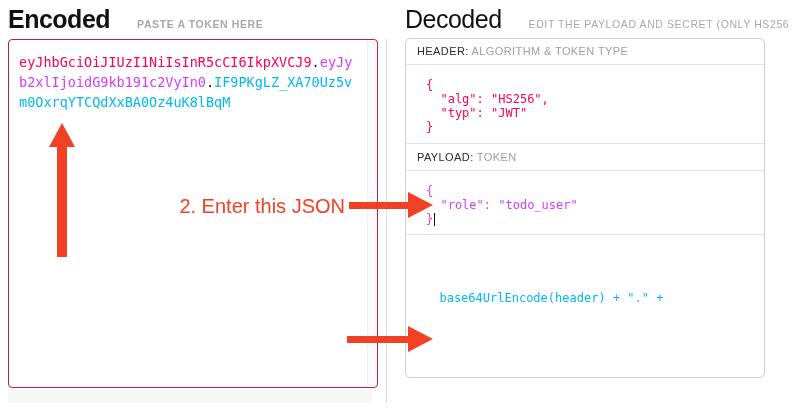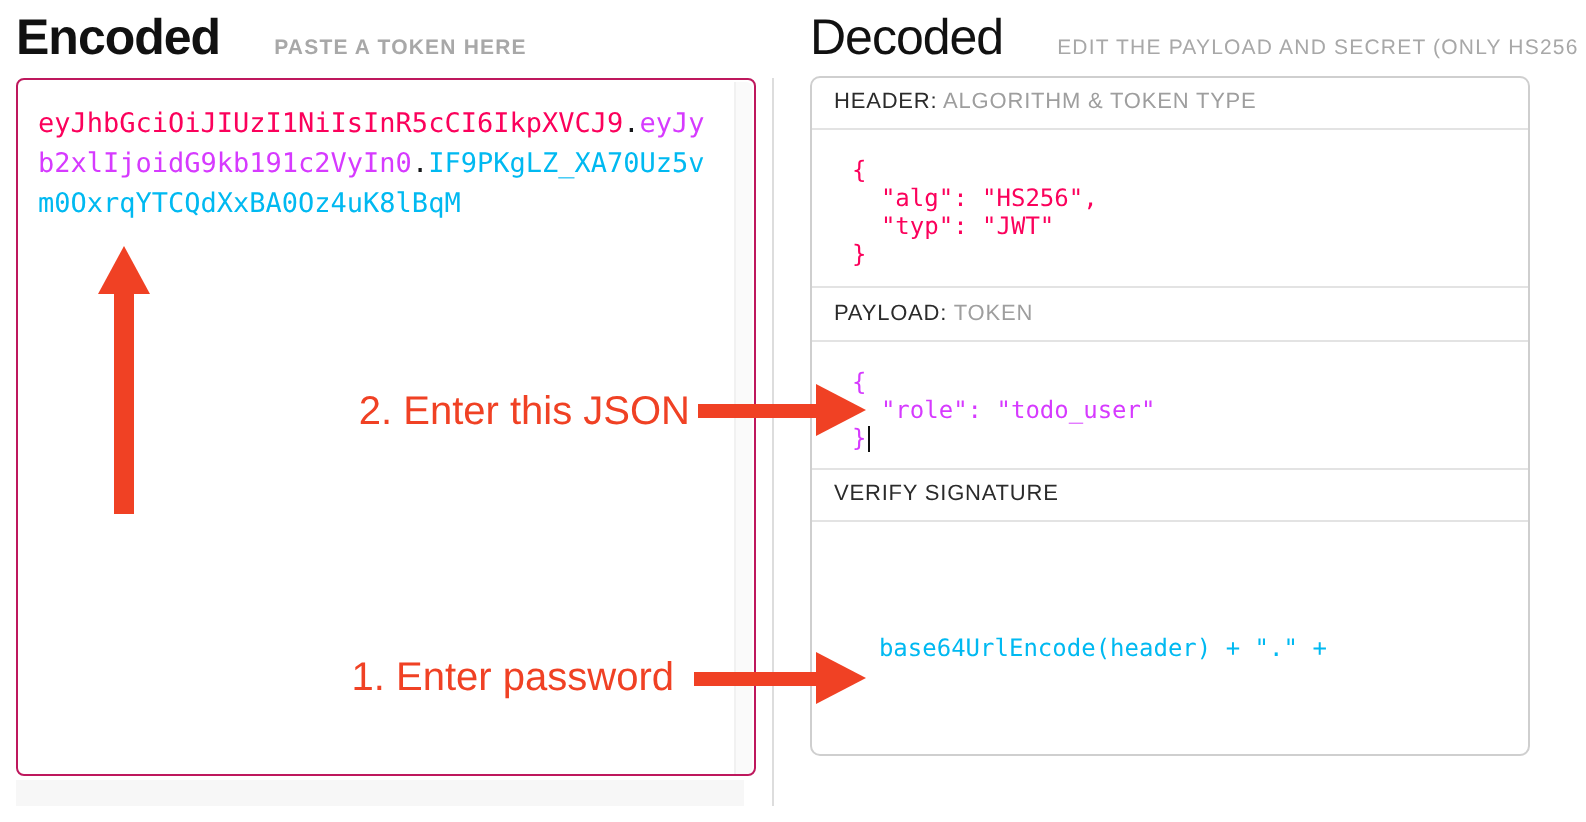--- a/index.html
+++ b/index.html
@@ -77,34 +77,32 @@
   <div class="decoded-panel">
 
     <div class="sec-label"><span class="strong">HEADER:</span><span> ALGORITHM &amp; TOKEN TYPE</span></div>
 
     <div class="code-block hdr-code"><div>{</div><div>  "alg": "HS256",</div><div>  "typ": "JWT"</div><div>}</div></div>
 
     <div class="sec-label mid"><span class="strong">PAYLOAD:</span><span> TOKEN</span></div>
 
     <div class="code-block pld-code"><div>{</div><div>  "role": "todo_user"</div><div><span>}</span><span class="cursor-bar"></span></div></div>
 
-    <div class="sec-label"><span class="strong">VERIFY SIGNATURE</span></div>
 
     <div class="sig-block">
       <div>  base64UrlEncode(header) + "." +</div>
       
       
       
     </div>
   </div>
 
   <div class="ann" style="right:448px;top:195px;">2. Enter this JSON</div>
   <div class="arrow-shaft-h" style="left:349px;top:202px;width:60px;"></div>
   <div class="arrow-head-right" style="left:408px;top:192px;"></div>
 
   <div class="arrow-head-up" style="left:49px;top:123px;"></div>
   <div class="arrow-shaft-v" style="left:57px;top:145px;height:112px;"></div>
 
-  <div class="ann" style="right:456px;top:328px;">1. Enter password</div>
   <div class="arrow-shaft-h" style="left:347px;top:336px;width:61px;"></div>
   <div class="arrow-head-right" style="left:408px;top:326px;"></div>
 
 </div>
 
 </body></html>

